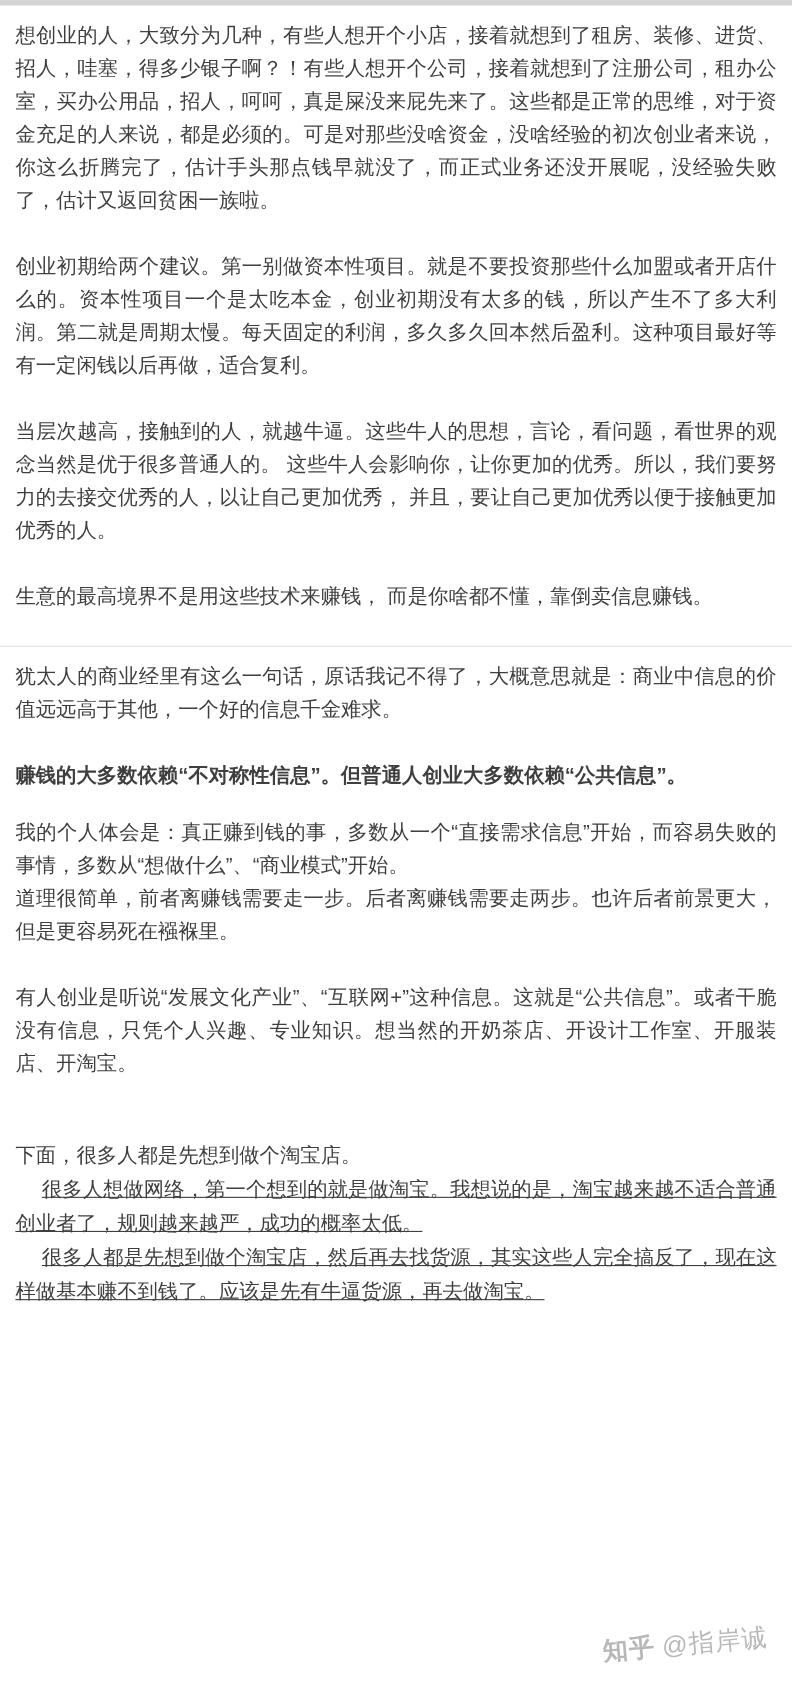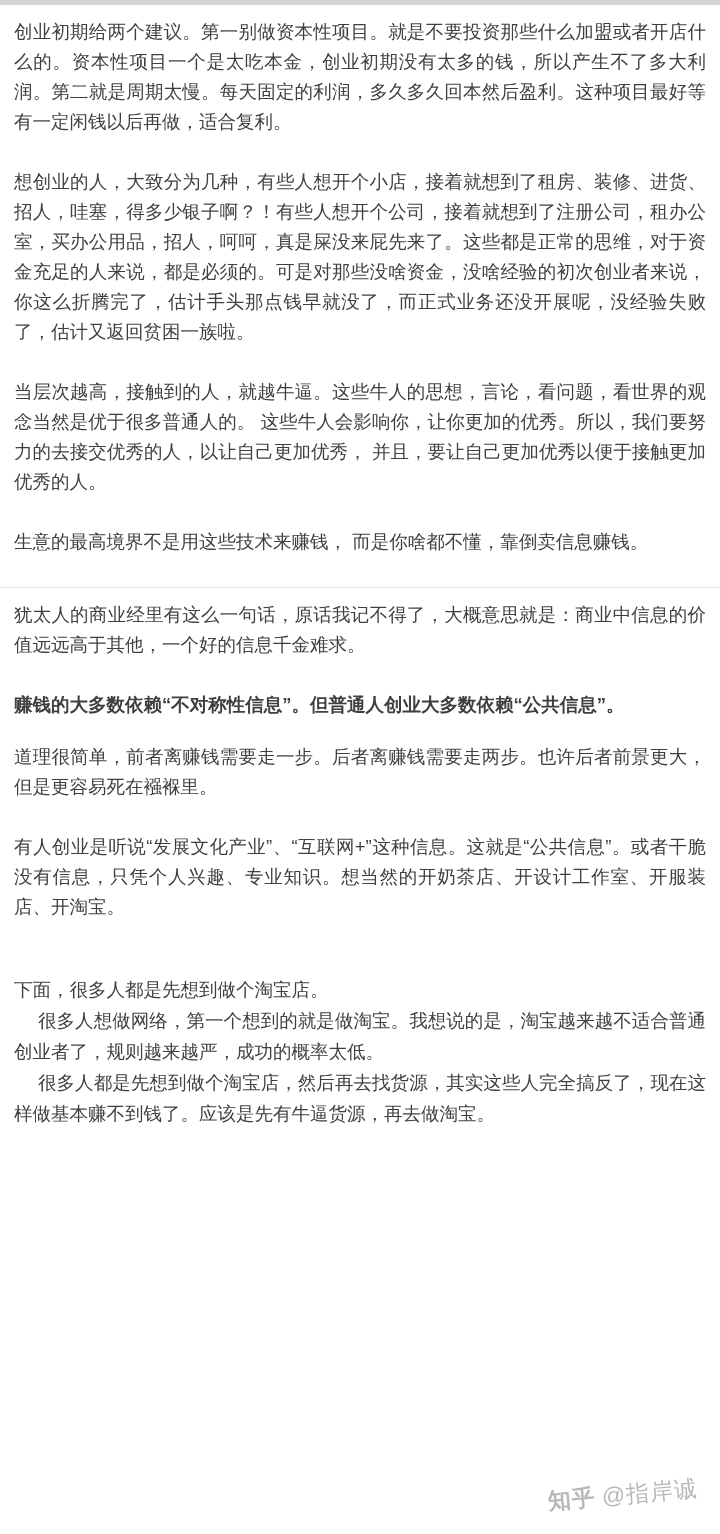--- a/index.html
+++ b/index.html
@@ -26,21 +26,21 @@
     line-height: 30px;
     text-align: justify;
     letter-spacing: 0;
   }
   .article p {
     margin: 0 0 30px 0;
   }
   .article p.gap-big   { margin-bottom: 52px; }
   .article p.gap-small { margin-bottom: 22px; font-weight: bold; }
   .article p.tight     { margin-bottom: 0; }
-  .article p.indent    { text-indent: 24px; }
+  .article p.indent    { text-indent: 24px; text-decoration: underline; }
   .taobao-block p { line-height: 31px; }
   hr.divider {
     border: none;
     border-top: 1px solid #e2e2e2;
     margin: 22px -14px 12px -14px;
   }
   .watermark {
     position: absolute;
     left: 548px;
     top: 1488px;
@@ -54,29 +54,30 @@
     letter-spacing: 1px;
   }
   .watermark .wm-logo { font-weight: bold; margin-right: 6px; }
 </style>
 </head>
 <body>
 
 <div class="top-strip"></div>
 
 <div class="article">
+  <p>想创业的人，大致分为几种，有些人想开个小店，接着就想到了租房、装修、进货、招人，哇塞，得多少银子啊？！有些人想开个公司，接着就想到了注册公司，租办公室，买办公用品，招人，呵呵，真是屎没来屁先来了。这些都是正常的思维，对于资金充足的人来说，都是必须的。可是对那些没啥资金，没啥经验的初次创业者来说，你这么折腾完了，估计手头那点钱早就没了，而正式业务还没开展呢，没经验失败了，估计又返回贫困一族啦。</p>
   <p>创业初期给两个建议。第一别做资本性项目。就是不要投资那些什么加盟或者开店什么的。资本性项目一个是太吃本金，创业初期没有太多的钱，所以产生不了多大利润。第二就是周期太慢。每天固定的利润，多久多久回本然后盈利。这种项目最好等有一定闲钱以后再做，适合复利。</p>
-  <p>想创业的人，大致分为几种，有些人想开个小店，接着就想到了租房、装修、进货、招人，哇塞，得多少银子啊？！有些人想开个公司，接着就想到了注册公司，租办公室，买办公用品，招人，呵呵，真是屎没来屁先来了。这些都是正常的思维，对于资金充足的人来说，都是必须的。可是对那些没啥资金，没啥经验的初次创业者来说，你这么折腾完了，估计手头那点钱早就没了，而正式业务还没开展呢，没经验失败了，估计又返回贫困一族啦。</p>
   <p>当层次越高，接触到的人，就越牛逼。这些牛人的思想，言论，看问题，看世界的观念当然是优于很多普通人的。 这些牛人会影响你，让你更加的优秀。所以，我们要努力的去接交优秀的人，以让自己更加优秀， 并且，要让自己更加优秀以便于接触更加优秀的人。</p>
   <p>生意的最高境界不是用这些技术来赚钱， 而是你啥都不懂，靠倒卖信息赚钱。</p>
 
   <hr class="divider">
 
   <p>犹太人的商业经里有这么一句话，原话我记不得了，大概意思就是：商业中信息的价值远远高于其他，一个好的信息千金难求。</p>
   <p class="gap-small">赚钱的大多数依赖“不对称性信息”。但普通人创业大多数依赖“公共信息”。</p>
+  <p class="tight">我的个人体会是：真正赚到钱的事，多数从一个“直接需求信息”开始，而容易失败的事情，多数从“想做什么”、“商业模式”开始。</p>
   <p>道理很简单，前者离赚钱需要走一步。后者离赚钱需要走两步。也许后者前景更大，但是更容易死在襁褓里。</p>
   <p class="gap-big">有人创业是听说“发展文化产业”、“互联网+”这种信息。这就是“公共信息”。或者干脆没有信息，只凭个人兴趣、专业知识。想当然的开奶茶店、开设计工作室、开服装店、开淘宝。</p>
 
   <div class="taobao-block">
     <p class="tight">下面，很多人都是先想到做个淘宝店。</p>
     <p class="tight indent">很多人想做网络，第一个想到的就是做淘宝。我想说的是，淘宝越来越不适合普通创业者了，规则越来越严，成功的概率太低。</p>
     <p class="tight indent">很多人都是先想到做个淘宝店，然后再去找货源，其实这些人完全搞反了，现在这样做基本赚不到钱了。应该是先有牛逼货源，再去做淘宝。</p>
   </div>
 </div>
 

